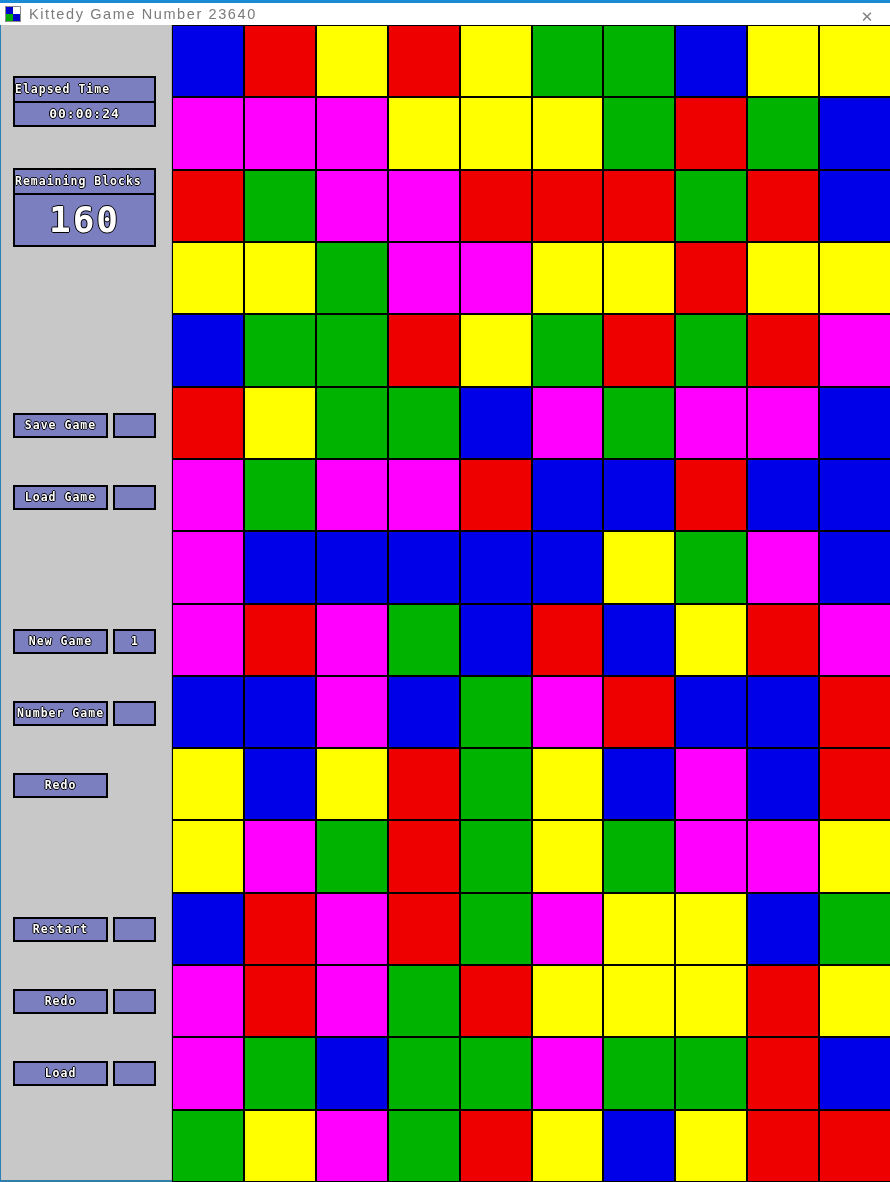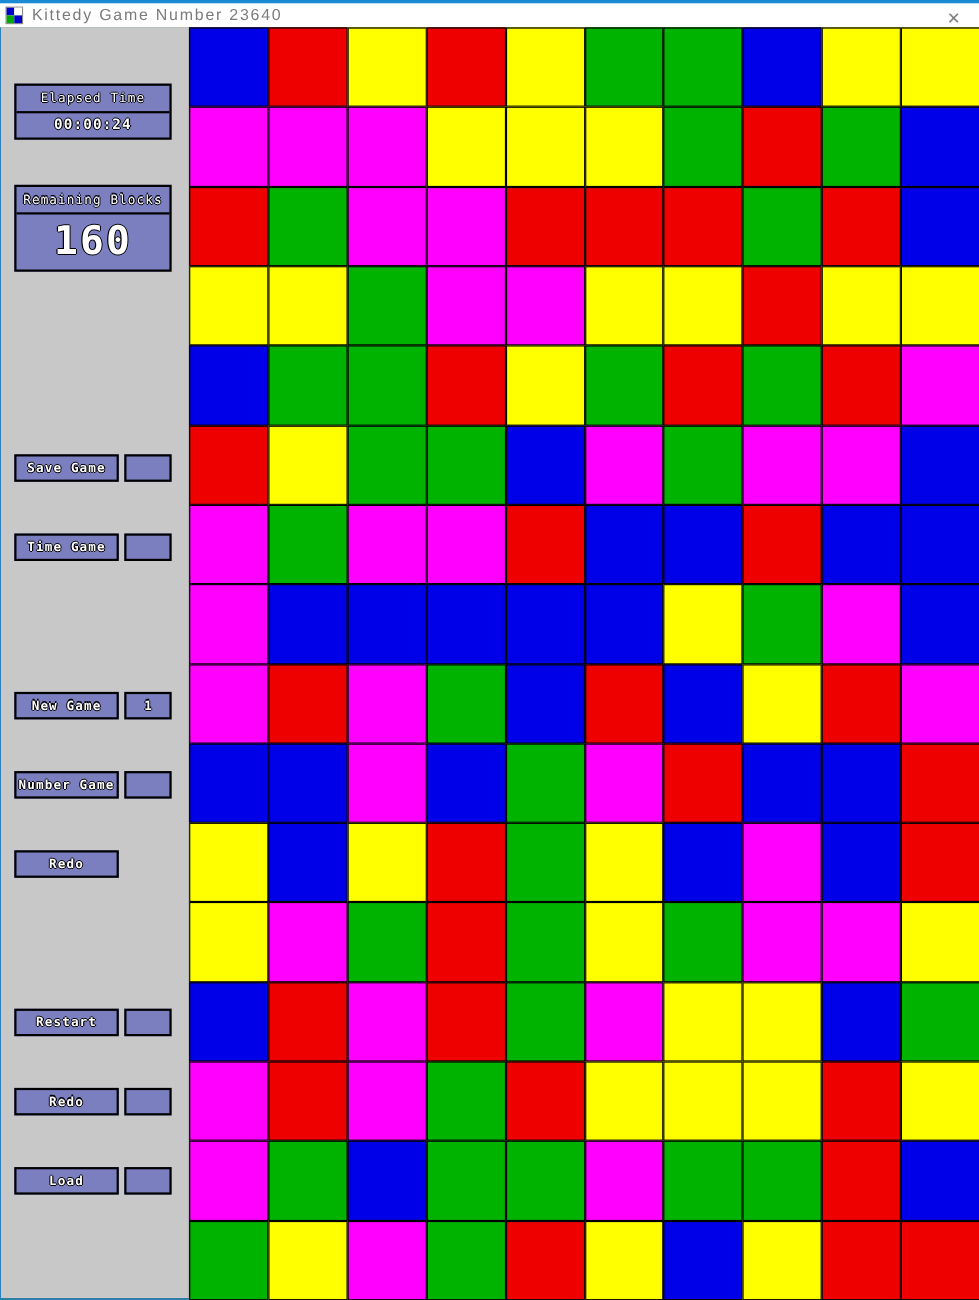--- a/index.html
+++ b/index.html
@@ -91,24 +91,23 @@
     position: absolute;
     left: 12px;
     width: 143px;
     background: #7b7fc0;
     border: 2px solid #000000;
     box-sizing: border-box;
   }
   .info-title {
     height: 23px;
     line-height: 23px;
-    text-align: center;
     border-bottom: 2px solid #000000;
     font-size: 11.5px;
-    font-weight: normal;
+    font-weight: bold;
     letter-spacing: 1px;
     color: #ffffff;
     text-shadow: 1px 0 0 #000, -1px 0 0 #000, 0 1px 0 #000, 0 -1px 0 #000;
     white-space: nowrap;
     overflow: hidden;
   }
   .info-value {
     text-align: center;
     color: #ffffff;
     text-shadow: 1px 0 0 #000, -1px 0 0 #000, 0 1px 0 #000, 0 -1px 0 #000;
@@ -204,21 +203,21 @@
         <div class="info-title">Remaining Blocks</div>
         <div class="info-value">160</div>
       </div>
 
       <div id="button-stack">
           <div class="btn-row" style="top: 388px;">
             <div class="sb-btn">Save Game</div>
             <div class="sb-val"></div>
           </div>
           <div class="btn-row" style="top: 460px;">
-            <div class="sb-btn">Time Game</div>
+            <div class="sb-btn">Load Game</div>
             <div class="sb-val"></div>
           </div>
           <div class="btn-row" style="top: 604px;">
             <div class="sb-btn">New Game</div>
             <div class="sb-val">1</div>
           </div>
           <div class="btn-row" style="top: 676px;">
             <div class="sb-btn">Number Game</div>
             <div class="sb-val"></div>
           </div>

